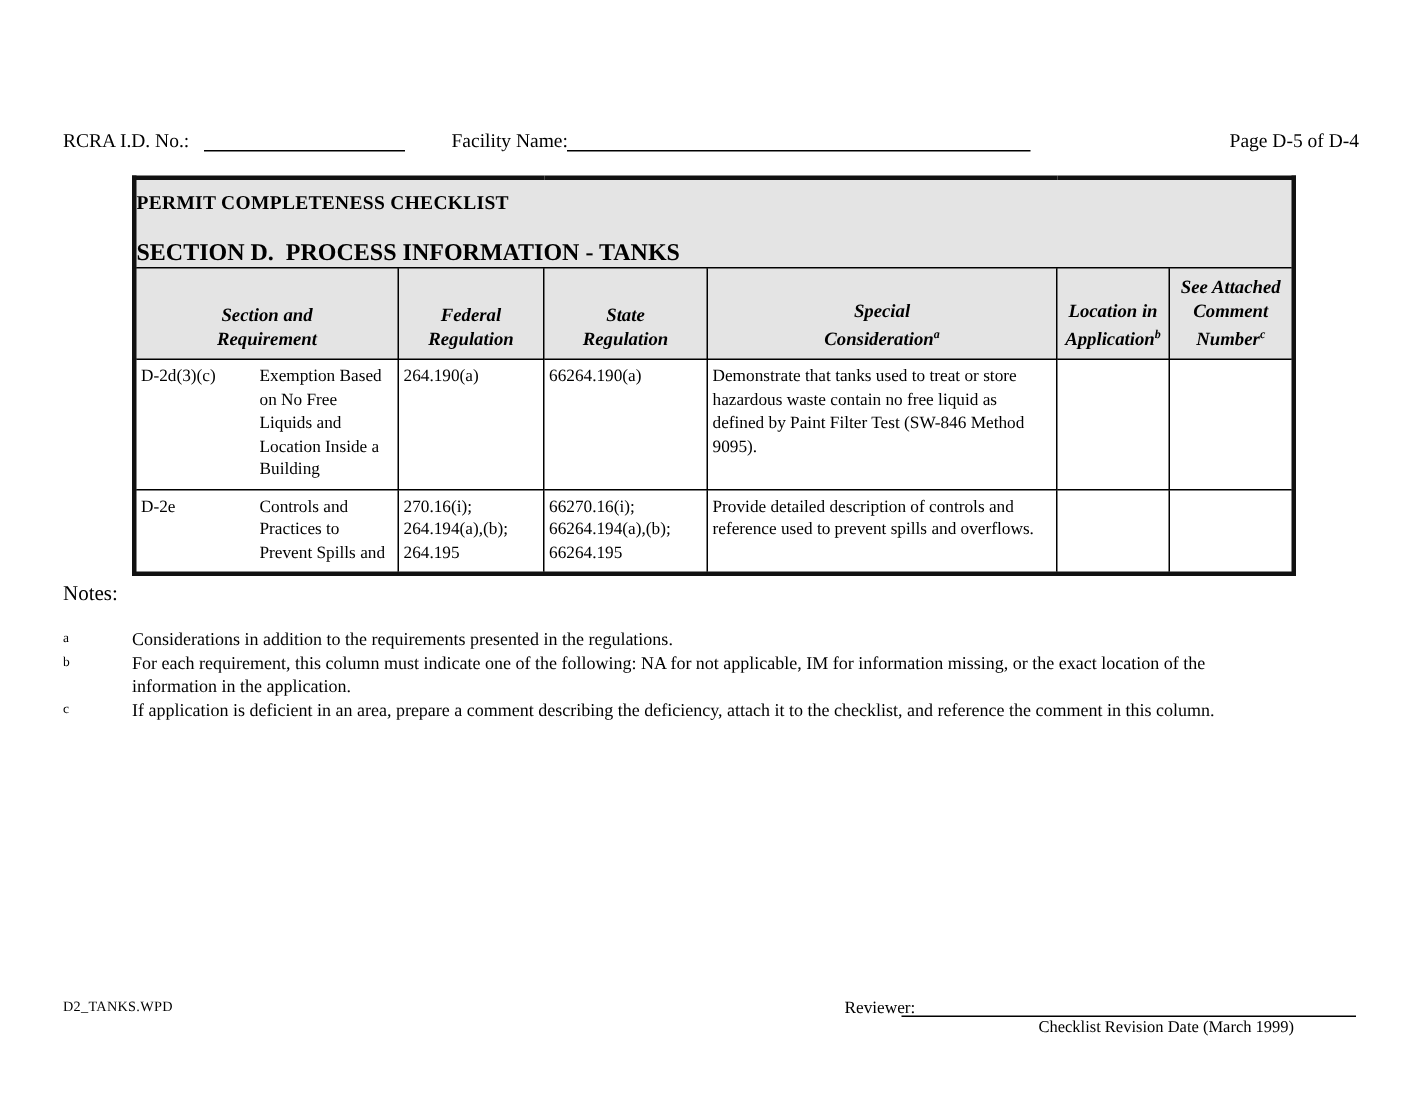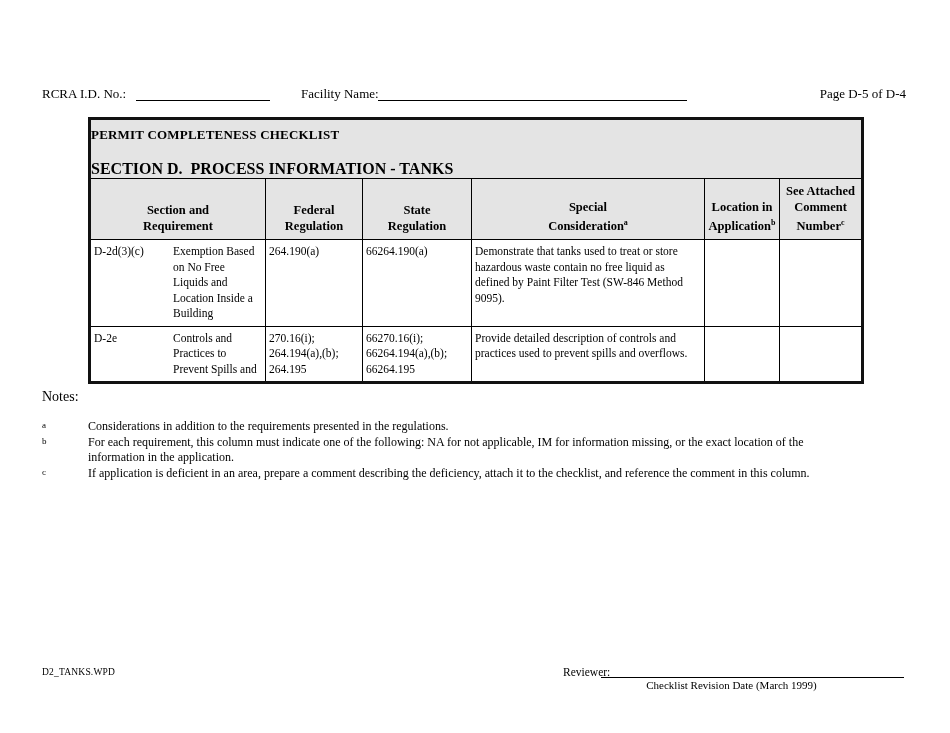--- a/index.html
+++ b/index.html
@@ -26,21 +26,21 @@
   #checklist-table td, #checklist-table th { border:1px solid #000; }
   #checklist-table { border:3px solid #111; }
   .title-cell {
     background:#e4e4e4; height:52px; text-align:left;
     vertical-align:top; padding-top:7px;
   }
   .title-main { font-weight:bold; font-size:13px; letter-spacing:.2px; }
   .title-sub  { font-weight:bold; font-size:16px; margin-top:17px; white-space:pre; }
   #checklist-table th {
     background:#e4e4e4; font-weight:bold; font-size:12.5px; line-height:16px;
-    text-align:center; vertical-align:bottom; padding:4px 2px 5px; height:56px;
+    text-align:center; vertical-align:bottom; padding:4px 2px 5px; height:56px;font-style:italic;
   }
   #checklist-table th sup { font-size:8px; }
   #checklist-table td.datacell {
     vertical-align:top; font-size:11.5px; line-height:15.5px;
     padding:4px 4px 4px 3px; background:#fff;
   }
   tr.row-1 { height:76px; }
   tr.row-2 { height:47px; }
   .sec-flex { display:flex; }
   .sec-code { width:79px; flex:none; }
@@ -51,21 +51,21 @@
   #notes-heading { font-size:14px;font-family:Liberation Serif, serif; }
   #notes-list { margin-top:14px; }
   .note { display:flex; align-items:flex-start; }
   .note-marker { width:46px; flex:none; font-size:9px; padding-top:1px; }
   .note-text { width:756px; font-size:12px; line-height:15.6px; }
 
   
   #footer-filename { left:42px; top:667px; font-size:9.5px; letter-spacing:.2px; }
   #reviewer-label  { left:563px; top:666px; font-size:11.5px; }
   #reviewer-blank  { left:601px; top:667px; width:303px; height:11px; }
-  #revision-date   { left:580px; top:679px; width:303px; text-align:center; font-size:11px; }
+  #revision-date   { left:626px; top:679px; width:303px; text-align:center; font-size:11px; }
 </style>
 </head>
 <body>
 
 <span class="abs toplabel" style="left:42px; top:86px;">RCRA I.D. No.:</span>
 <span class="abs blankline" style="left:136px; top:87px; width:134px; height:14px;"></span>
 
 <span class="abs toplabel" style="left:301px; top:86px;">Facility Name:</span>
 <span class="abs blankline" style="left:378px; top:87px; width:309px; height:14px;"></span>
 
@@ -131,21 +131,21 @@
     </tr>
     <tr class="row-2">
       <td class="datacell">
         <div class="sec-flex">
           <span class="sec-code">D-2e</span>
           <span class="sec-req">Controls and Practices to Prevent Spills and</span>
         </div>
       </td>
       <td class="datacell">270.16(i); 264.194(a),(b); 264.195</td>
       <td class="datacell">66270.16(i); 66264.194(a),(b); 66264.195</td>
-      <td class="datacell">Provide detailed description of controls and practices used to prevent spills and overflows.</td>
+      <td class="datacell">Provide detailed description of controls and reference used to prevent spills and overflows.</td>
       <td class="datacell"></td>
       <td class="datacell"></td>
     </tr>
   </tbody>
 </table>
 
 <div id="notes">
   <div id="notes-heading">Notes:</div>
   <div id="notes-list">
     <div class="note">

